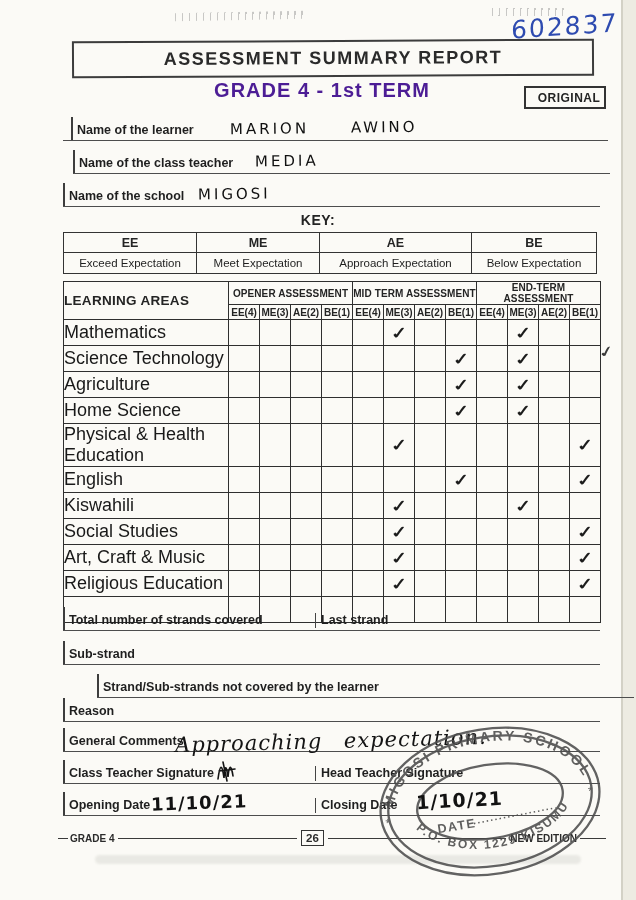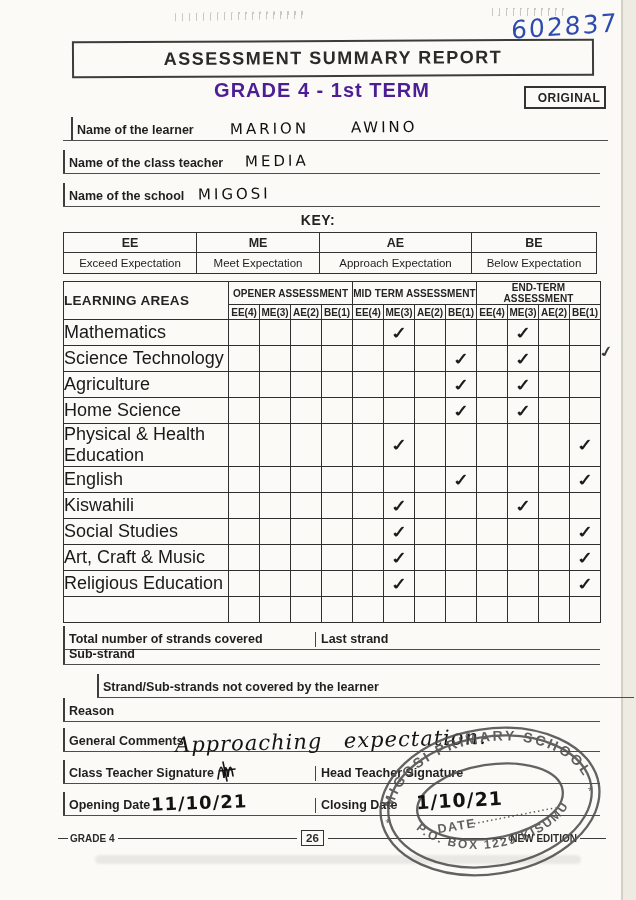--- a/index.html
+++ b/index.html
@@ -97,21 +97,21 @@
   <div class="subtitle">GRADE 4 - 1st TERM</div>
   <div class="original-box">
     <span>ORIGINAL</span>
   </div>
 
   <div class="fline" style="top:117px;padding-left:8px;">
     <span class="tick"></span>
     <span class="flabel">Name of the learner</span>
     <span class="hand hand-name" style="margin-left:36px;">MARION AWINO</span>
   </div>
-  <div class="fline" style="top:150px;">
+  <div class="fline" style="top:150px;margin-left:10px;">
     <span class="tick"></span>
     <span class="flabel">Name of the class teacher</span>
     <span class="hand hand-name" style="margin-left:22px;">MEDIA</span>
   </div>
   <div class="fline" style="top:183px;">
     <span class="tick"></span>
     <span class="flabel">Name of the school</span>
     <span class="hand hand-name" style="margin-left:14px;">MIGOSI</span>
   </div>
 
@@ -342,21 +342,21 @@
           <td class="mark-td"></td>
           <td class="mark-td"></td>
           <td class="mark-td"></td>
           <td class="mark-td"></td>
           <td class="mark-td"></td>
         </tr>
       </tbody>
   </table>
   <div class="stray-check">✓</div>
 
-  <div class="fline" style="top:607px;margin-top:19px;">
+  <div class="fline" style="top:607px;">
     <span class="tick"></span>
     <span class="flabel">Total number of strands covered</span>
     <span class="mid-div"></span>
     <span class="sublabel">Last strand</span>
   </div>
   <div class="fline" style="top:641px;">
     <span class="tick"></span>
     <span class="flabel">Sub-strand</span>
   </div>
   <div class="fline" style="top:674px;margin-left:34px;">

